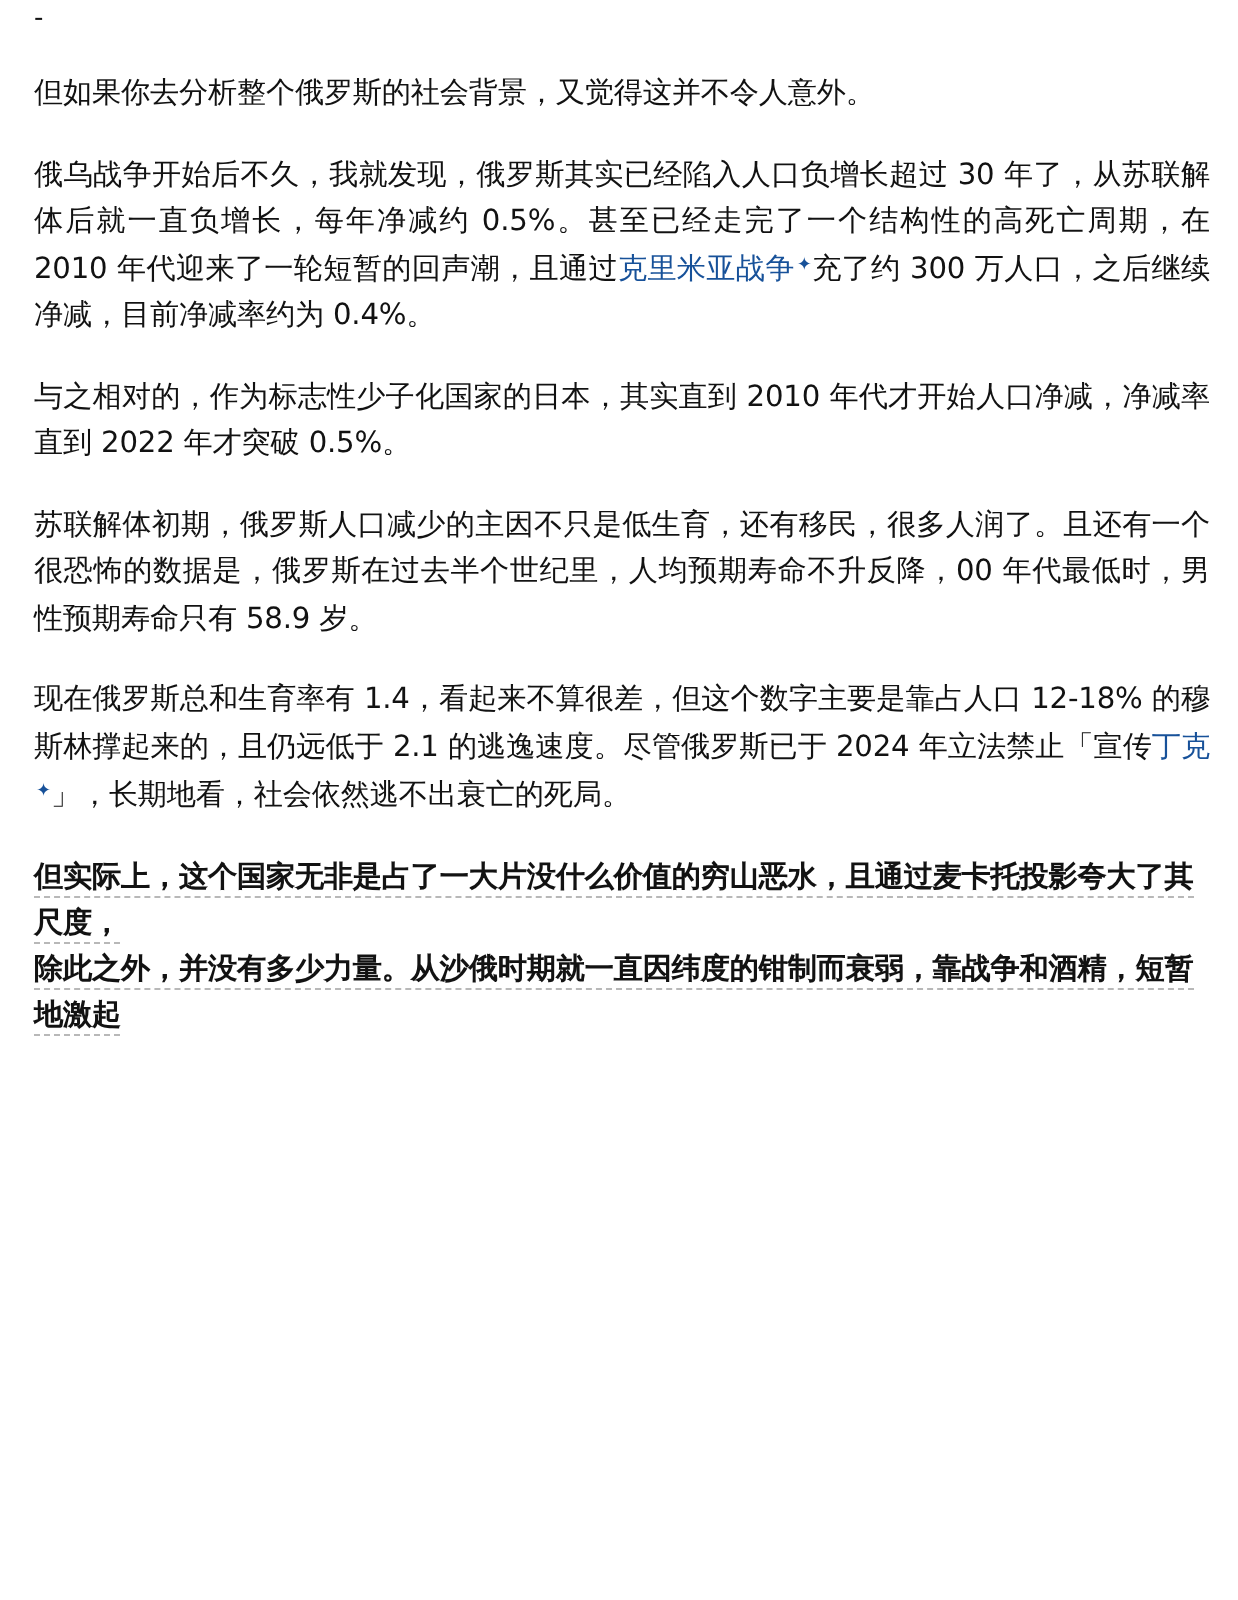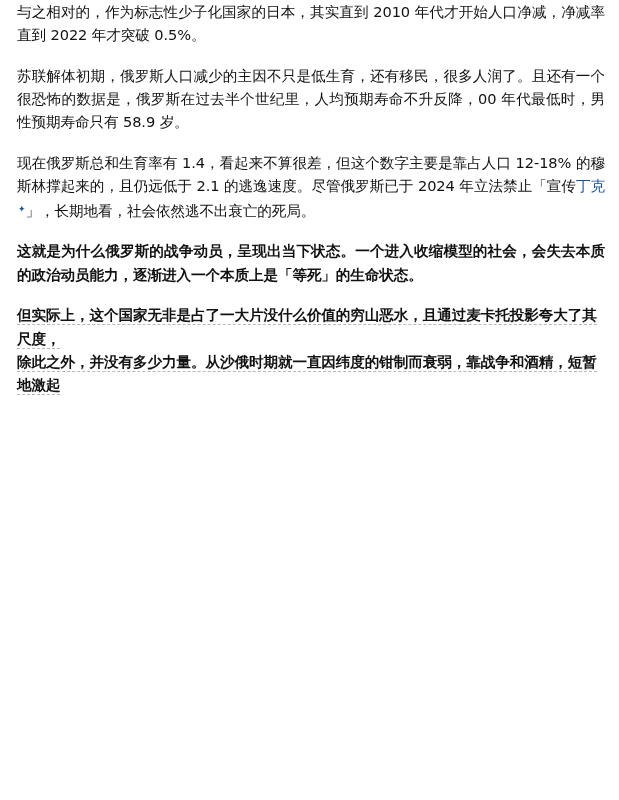--- a/index.html
+++ b/index.html
@@ -20,29 +20,30 @@
   .link-mark { color: #175199; font-size: 9px; vertical-align: 4px; margin-left: 1px; }
   .underline-dotted { border-bottom: 1px dashed #b8b8b8; padding-bottom: 1px; }
   .p-last { margin-bottom: 2px !important; }
 </style>
 </head>
 <body>
 
 <div class="dash">-</div>
 
 <div class="article">
+  <p class="first">但如果你去分析整个俄罗斯的社会背景，又觉得这并不令人意外。</p>
 
+  <p><span>俄乌战争开始后不久，我就发现，俄罗斯其实已经陷入人口负增长超过 30 年了，从苏联解体后就一直负增长，每年净减约 0.5%。甚至已经走完了一个结构性的高死亡周期，在 2010 年代迎来了一轮短暂的回声潮，且通过</span><a class="link">克里米亚战争</a><span class="link-mark">✦</span><span>充了约 300 万人口，之后继续净减，目前净减率约为 0.4%。</span></p>
 
   <p>与之相对的，作为标志性少子化国家的日本，其实直到 2010 年代才开始人口净减，净减率直到 2022 年才突破 0.5%。</p>
 
   <p>苏联解体初期，俄罗斯人口减少的主因不只是低生育，还有移民，很多人润了。且还有一个很恐怖的数据是，俄罗斯在过去半个世纪里，人均预期寿命不升反降，00 年代最低时，男性预期寿命只有 58.9 岁。</p>
 
   <p><span>现在俄罗斯总和生育率有 1.4，看起来不算很差，但这个数字主要是靠占人口 12-18% 的穆斯林撑起来的，且仍远低于 2.1 的逃逸速度。尽管俄罗斯已于 2024 年立法禁止「宣传</span><a class="link">丁克</a><span class="link-mark">✦</span><span>」，长期地看，社会依然逃不出衰亡的死局。</span></p>
 
-  <p class="bold">这就是为什么俄罗斯的战争动员，呈现出当下状态。一个进入收缩模型的社会，会失去本质的政治动员能力，逐渐进入一个本质上是「等死」的生命状态。</p>
 
 
 
 
   <p class="bold p-last" style="text-align:left;">
     <span class="underline-dotted">但实际上，这个国家无非是占了一大片没什么价值的穷山恶水，且通过麦卡托投影夸大了其尺度，</span><br>
     <span class="underline-dotted">除此之外，并没有多少力量。从沙俄时期就一直因纬度的钳制而衰弱，靠战争和酒精，短暂地激起</span><br>
     
   </p>
 

